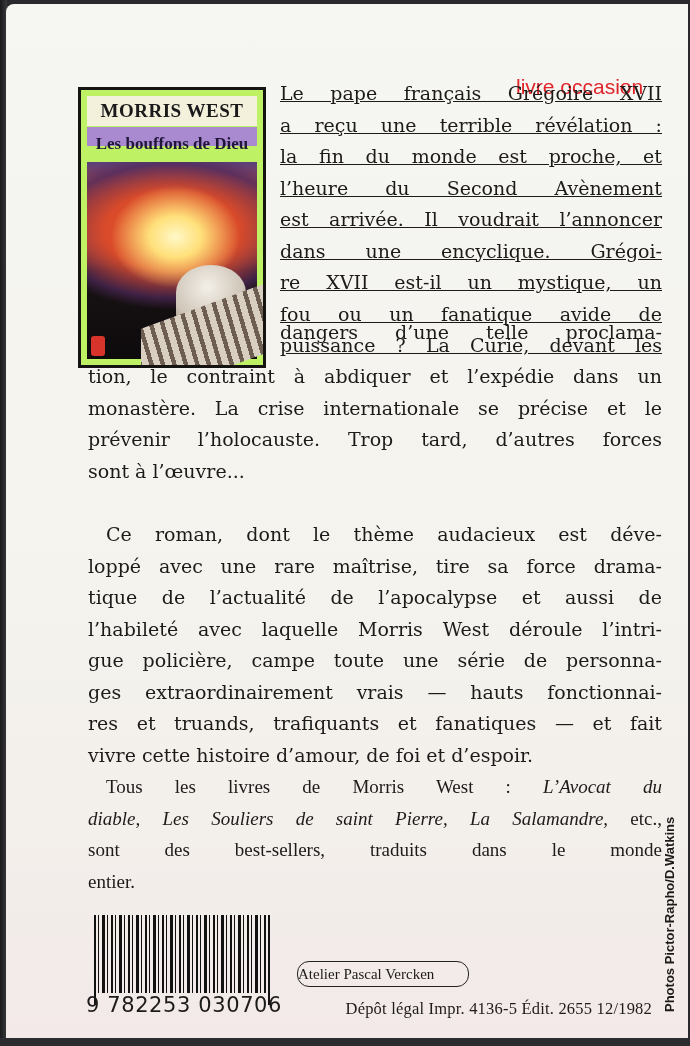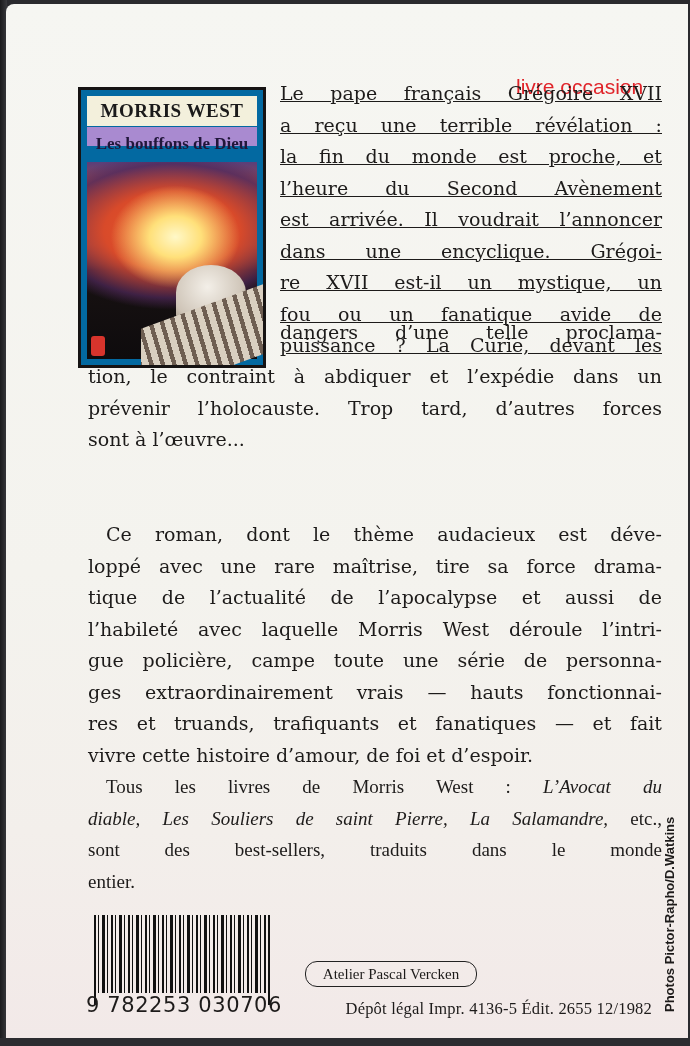--- a/index.html
+++ b/index.html
@@ -23,21 +23,21 @@
     background: #2c2c30;
   }
   .watermark {
     position: absolute; left: 516px; top: 76px;
     font-family: "Liberation Sans", sans-serif;
     font-size: 21px; color: #e0242a; letter-spacing: 0px;
     line-height: 1;
   }
   .thumb {
     position: absolute; left: 78px; top: 87px; width: 188px; height: 281px;
-    background: #0369a1;
+    background: #bef264;
     box-sizing: border-box; border: 3px solid #161313;
     overflow: hidden;
     padding-left: 8px;
   }
   .thumb .author {
     position: absolute; left: 6px; top: 6px; right: 6px; height: 30px;
     background: #f3f0dc;
     font-family: "Liberation Serif", serif; font-weight: bold;
     font-size: 19px; color: #1a1a1a; text-align: center; line-height: 30px;
     letter-spacing: 0.5px;
@@ -92,21 +92,21 @@
   .guard { position: absolute; top: 915px; width: 2px; height: 90px; background: #111; }
   .barcode-digits {
     position: absolute; left: 86px; top: 993px; width: 190px;
     font-family: "DejaVu Sans", sans-serif; font-size: 21px; color: #1d1b1a;
     letter-spacing: 0.6px; white-space: nowrap;
   }
   .atelier {
     position: absolute; left: 297px; top: 961px; width: 170px; height: 24px;
     border: 1.5px solid #222; border-radius: 12px;
     font-family: "Liberation Serif", serif; font-size: 15px; color: #1d1b1a;
-    text-align: center; line-height: 24px; margin-left: 8px;
+    text-align: left; line-height: 24px;
   }
   .depot {
     position: absolute; left: 297px; top: 999px; width: 355px;
     font-family: "Liberation Serif", serif; font-size: 16.5px; color: #1d1b1a;
     white-space: nowrap; letter-spacing: 0.2px; text-align: right;
   }
   .credit {
     position: absolute; left: 662px; top: 1012px;
     transform-origin: 0 0; transform: rotate(-90deg);
     font-family: "Liberation Sans", sans-serif; font-weight: bold;
@@ -152,20 +152,21 @@
 <div class="text" style="left:280px; top:330px; width:382px;"></div>
 
 <div class="text p1b" style="top:330px;">
 </div>
 
 <div class="text" style="left:280px; top:331px; width:382px;">
 </div>
 
 <div class="text" style="left:88px; top:361px; width:574px;">
   <span class="line">tion, le contraint à abdiquer et l’expédie dans un</span>
+  <span class="line">monastère. La crise internationale se précise et le</span>
   <span class="line">prévenir l’holocauste. Trop tard, d’autres forces</span>
   <span class="line last">sont à l’œuvre...</span>
 </div>
 
 <div class="text" style="left:280px; top:317px; width:382px;">
   <span class="line" style="position:relative; top:0;">dangers d’une telle proclama-</span>
 </div>
 
 <div class="text p2">
   <span class="line indent">Ce roman, dont le thème audacieux est déve-</span>

